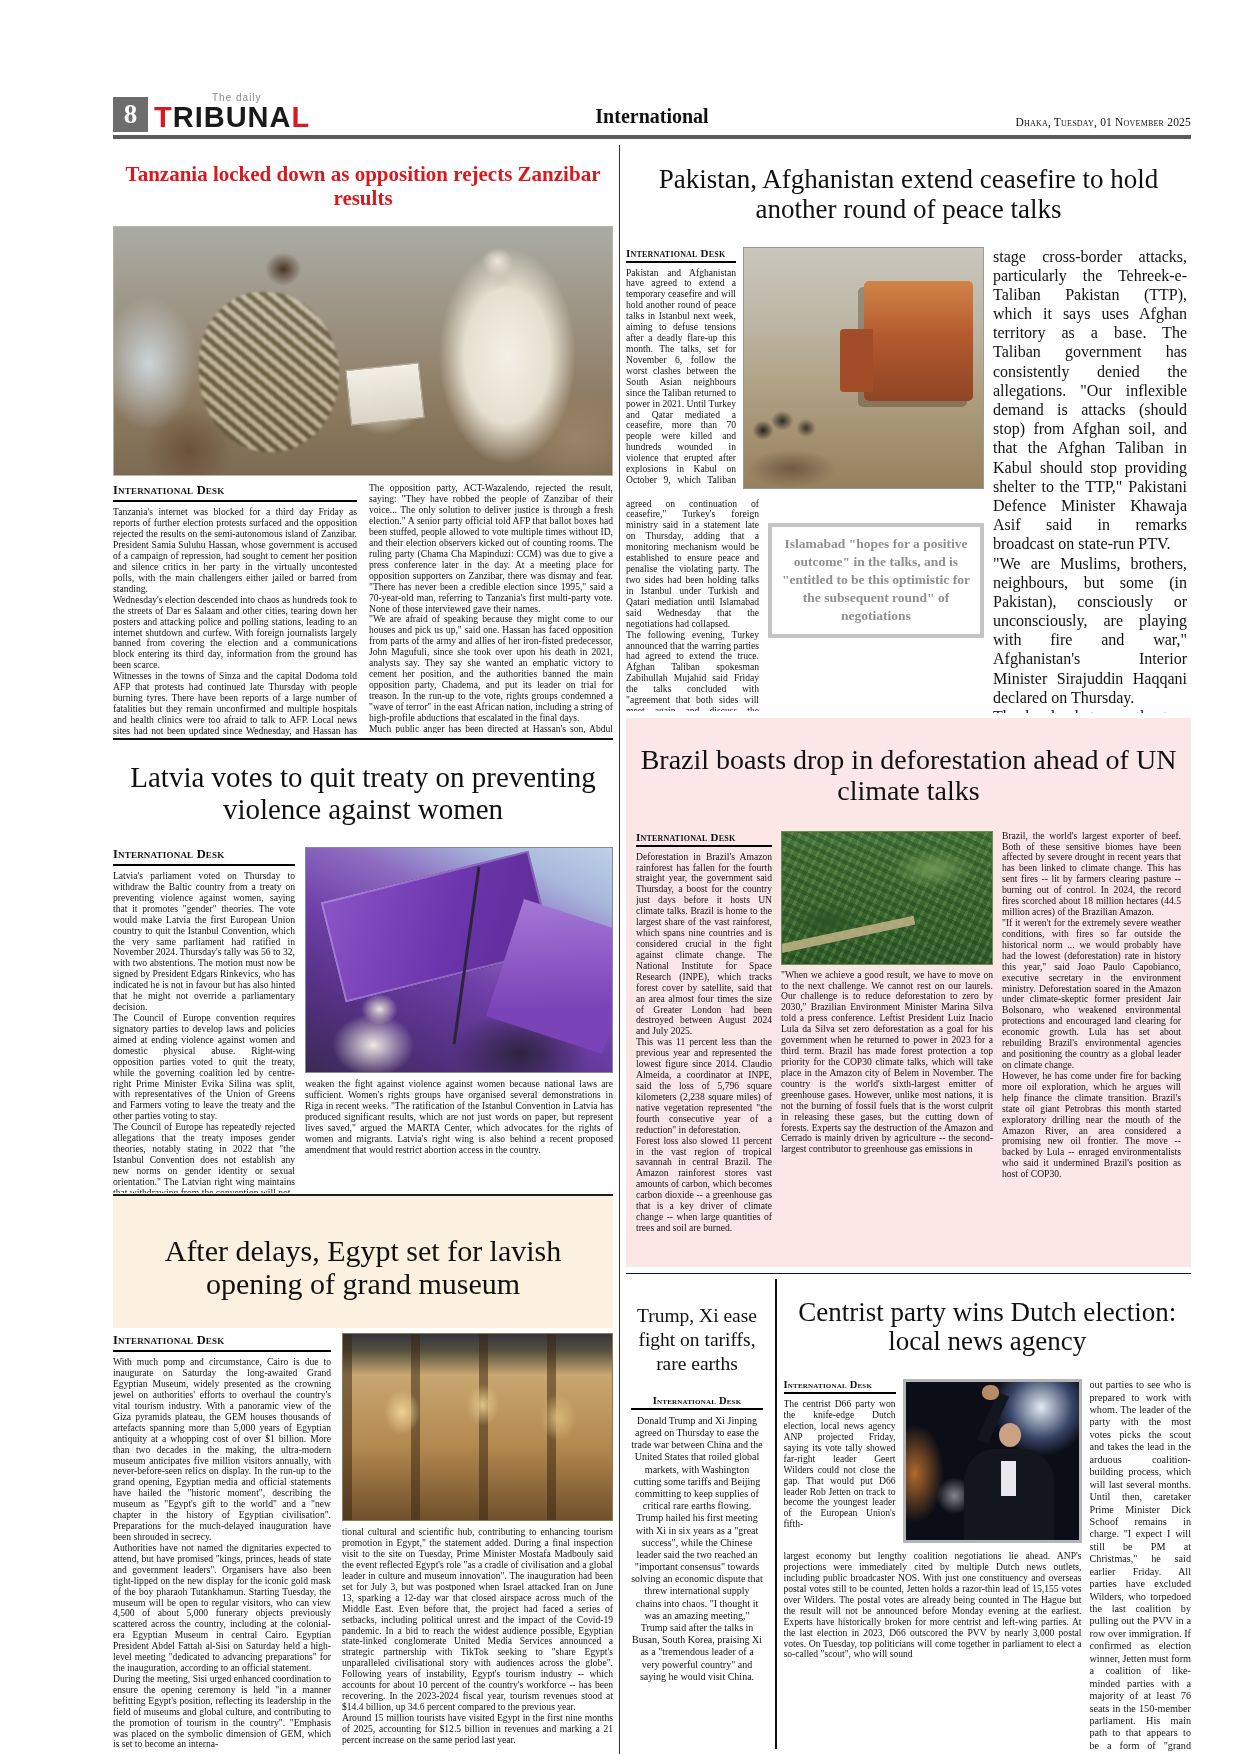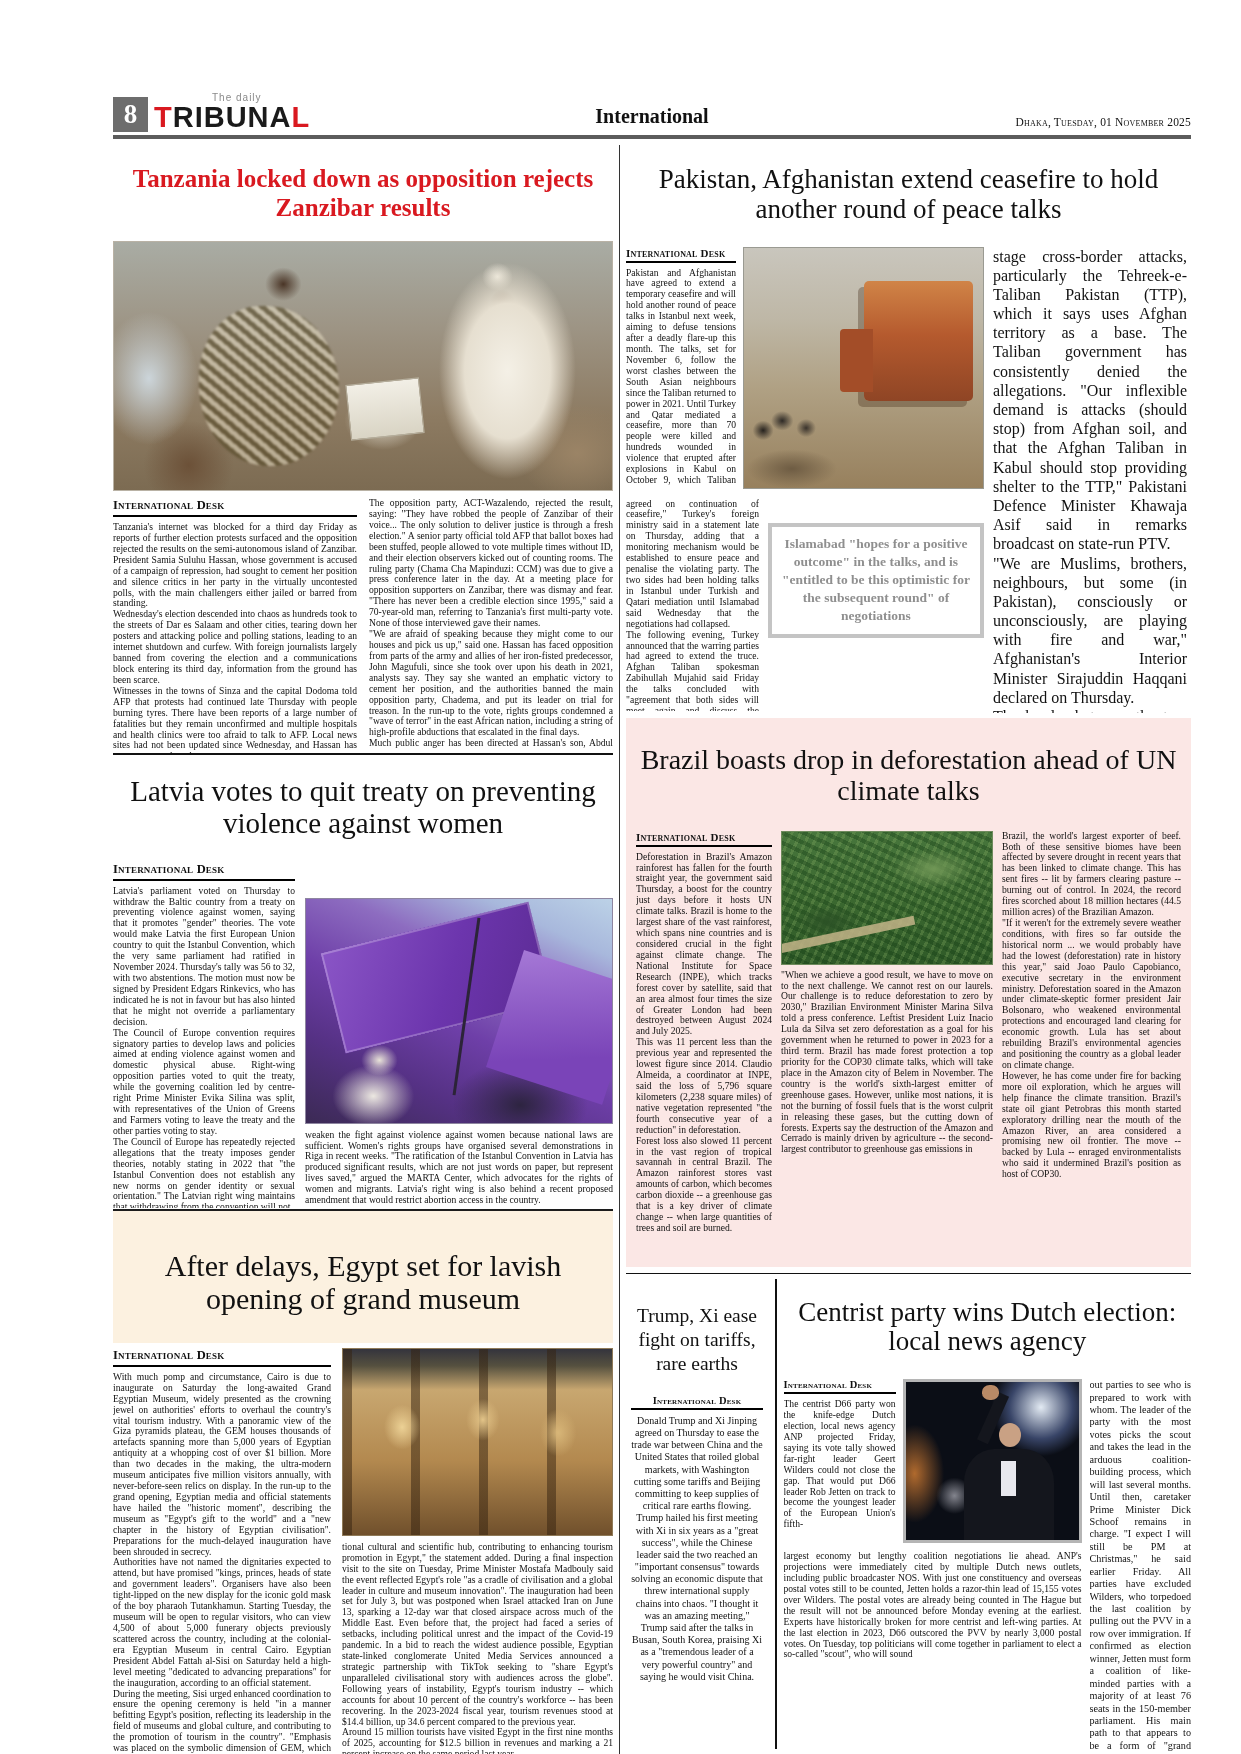--- a/index.html
+++ b/index.html
@@ -32,21 +32,21 @@
 
   
   .desk{font-variant:small-caps;font-weight:bold;font-size:12.5px;letter-spacing:.2px;
         border-bottom:2.5px solid #000;padding-bottom:2px;margin-bottom:5px;font-family:Liberation Serif, serif;}
   .desk.center{text-align:center;}
   .bt{font-size:9.6px;line-height:1.14;text-align:justify;white-space:pre-line;overflow:hidden;}
   .hl{text-align:center;font-weight:400;line-height:1.1;}
   .photo{position:relative;overflow:hidden;}
 
   
-  .hl-tz{color:#d91920;font-weight:bold;font-size:25px;line-height:1.15;padding:3px 0 2px;}
+  .hl-tz{color:#d91920;font-weight:bold;font-size:21px;line-height:1.15;padding:3px 0 2px;}
   .tz-photo{height:248px;margin:7px 0 7px;border:1px solid #b9b2a5;
     background:
       radial-gradient(95px 150px at 79% 52%, #f4f0e6 0%, #e6dfd0 45%, rgba(0,0,0,0) 72%),
       radial-gradient(22px 20px at 77% 14%, #efeadd 0%, rgba(0,0,0,0) 70%),
       radial-gradient(18px 20px at 78% 25%, #56402f 0%, rgba(0,0,0,0) 72%),
       radial-gradient(26px 24px at 34% 17%, #4a3526 0%, rgba(0,0,0,0) 70%),
       radial-gradient(55px 42px at 54% 72%, #ded9cb 0%, rgba(0,0,0,0) 70%),
       radial-gradient(70px 95px at 7% 55%, #ccd5da 0%, rgba(0,0,0,0) 70%),
       radial-gradient(80px 65px at 93% 85%, #9b8466 0%, rgba(0,0,0,0) 75%),
       radial-gradient(60px 60px at 15% 90%, #6c5138 0%, rgba(0,0,0,0) 75%),
@@ -58,21 +58,21 @@
     background:linear-gradient(#f2efe6,#d9d4c4);border:1px solid #b5ae9c;}
   .tz-body{display:flex;gap:12px;height:250px;}
   .tz-body .col{flex:1;min-width:0;}
 
   .sep{border:0;border-top:2.5px solid #111;margin:5px 0 5px;}
 
   
   .hl-lv{font-size:29px;padding:2px 0;}
   .lv-body{display:flex;gap:10px;height:344px;margin-top:4px;}
   .lv-col1{width:182px;}
-  .lv-right{flex:1;min-width:0;margin-top:36px;}
+  .lv-right{flex:1;min-width:0;}
   .lv-photo{height:224px;margin-bottom:6px;border:1px solid #8e86a0;
     background:
       radial-gradient(60px 46px at 22% 88%, #ece8e1 0%, rgba(0,0,0,0) 68%),
       radial-gradient(26px 22px at 24% 72%, #e8e2d8 0%, rgba(0,0,0,0) 70%),
       radial-gradient(90px 60px at 70% 92%, #2d2440 0%, rgba(0,0,0,0) 75%),
       linear-gradient(205deg, #bcd2e7 0%, #a8b8dc 16%, #8d6cc0 34%, #6e3fa8 55%, #553184 76%, #3b2a54 100%);}
   .lv-flag{position:absolute;left:8%;top:12%;width:70%;height:46%;transform:rotate(-14deg);
     background:linear-gradient(120deg, #8a55c6 0%, #6c35ad 55%, #5b2b93 100%);
     box-shadow:inset 0 0 0 2px rgba(255,255,255,.25);}
   .lv-flag2{position:absolute;right:-4%;top:30%;width:40%;height:55%;transform:rotate(18deg);

